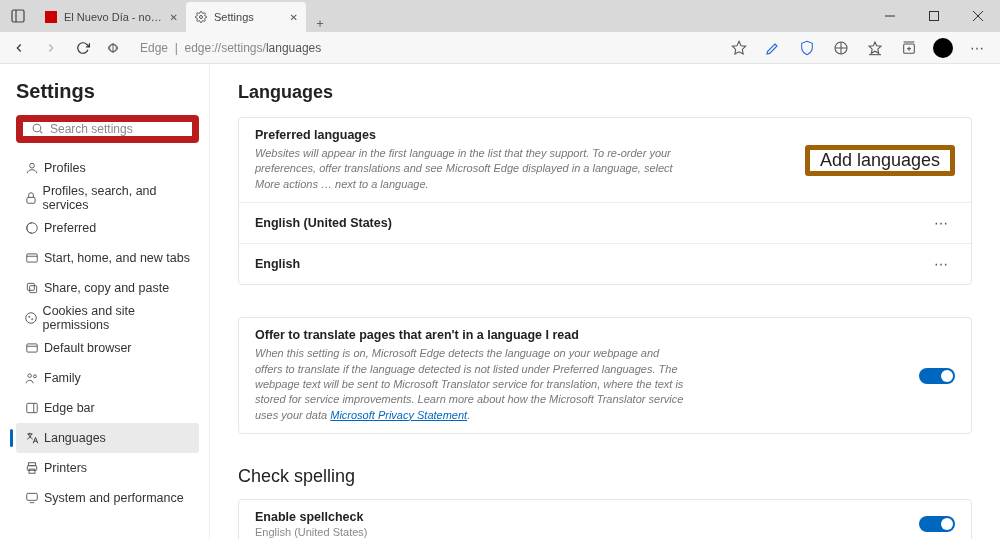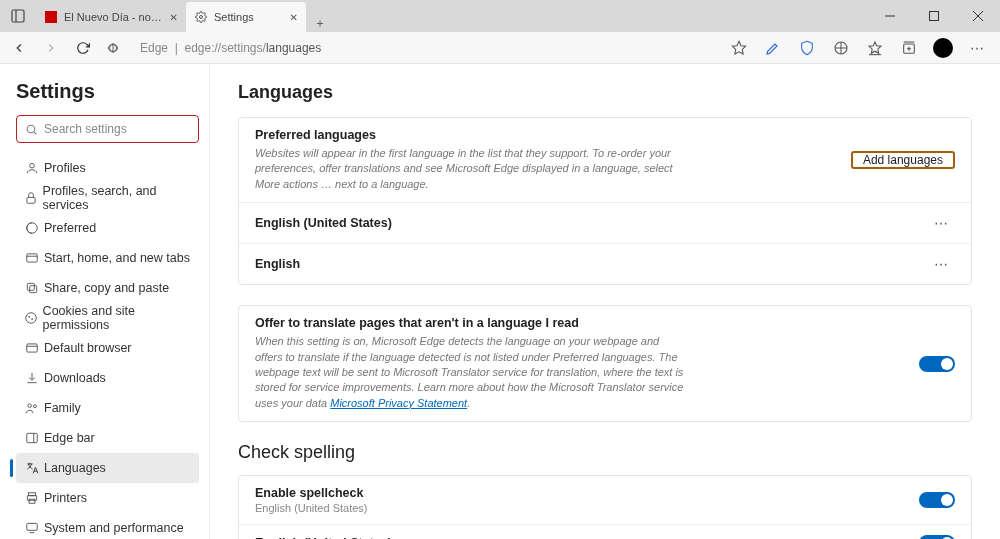--- a/index.html
+++ b/index.html
@@ -29,38 +29,38 @@
 .addr .url-text { color:#888; }
 .addr .url-text .emph { color:#555; }
 .right-icons { display:flex; gap:4px; padding-right:4px; }
 .right-icons .nav-btn svg { width:16px; height:16px; }
 .avatar { width:20px; height:20px; border-radius:50%; background:#000; }
 
 
 .content { display:flex; height: calc(539px - 64px); }
 .sidebar { width: 210px; padding: 16px 10px 16px 16px; border-right: 1px solid #eee; }
 .sidebar h1 { font-size: 20px; font-weight:600; margin-bottom: 12px; color:#222; }
-.search-box { display:flex; align-items:center; border:1px solid #b91c1c; border-radius:4px; height:28px; padding:0 8px; gap:6px; margin-bottom:10px; color:#777; }
+.search-box { display:flex; border:7px solid #b91c1c; border-radius:4px; height:28px; padding:0 8px; gap:6px; margin-bottom:10px; color:#777; }
 .search-box input { border:none; outline:none; font-size:12px; flex:1; background:transparent; color:#333; }
 .search-box input::placeholder { color:#888; }
 .nav-list { list-style:none; }
 .nav-item { display:flex; align-items:center; gap:4px; height:30px; padding:0 8px; font-size:12.5px; color:#333; border-radius:3px; cursor:pointer; }
 .nav-item.active { background:#eaeaea; position:relative; }
 .nav-item.active::before { content:""; position:absolute; left:-6px; top:6px; bottom:6px; width:3px; background:#0067c0; border-radius:2px; }
 .nav-ico { width:16px; height:16px; display:inline-flex; align-items:center; justify-content:center; color:#555; font-size:13px; }
 
 .main { flex:1; padding: 18px 28px; overflow:auto; }
 .page-title { font-size:18px; font-weight:600; margin-bottom:14px; color:#222; }
-.card { border:1px solid #e5e5e5; border-radius:4px; background:#fff; margin-bottom:20px; }
+.card { border:1px solid #e5e5e5; border-radius:4px; background:#fff; margin-bottom:32px; }
 .card-row { padding: 10px 16px; border-top:1px solid #eee; display:flex; justify-content:space-between; align-items:center; gap:16px; }
 .card-row:first-child { border-top:none; }
 .row-title { font-size:12.5px; font-weight:600; color:#222; }
 .row-desc { font-size:11px; color:#777; margin-top:4px; line-height:1.4; max-width:430px;font-style:italic; }
 .row-desc a { color:#0067c0; text-decoration:underline; }
-.btn-outline { border:2px solid #a16207; background:#fff; border-radius:3px; padding:0 10px; font-size:12px; cursor:pointer; color:#222; }
+.btn-outline { border:5px solid #a16207; background:#fff; border-radius:3px; padding:0 10px; font-size:18px; cursor:pointer; color:#222; }
 .more-btn { font-size:14px; color:#555; padding:2px 6px; cursor:pointer; letter-spacing:1px; }
 .toggle { width:36px; height:16px; border-radius:10px; position:relative; cursor:pointer; }
 .toggle.on { background:#0067c0; }
 .toggle .knob { position:absolute; top:2px; width:12px; height:12px; border-radius:50%; }
 .toggle.on .knob { right:2px; background:#fff; }
 .section-title { font-size:18px; font-weight:400; margin:8px 0 12px; color:#222; }
 .sub-desc { font-size:11px; color:#888; margin-top:2px; }
 svg { display:block; }
 </style>
 </head>
@@ -266,30 +266,20 @@
             <svg width="14" height="14" viewBox="0 0 24 24" fill="none" stroke="#555" stroke-width="1.6">
               <rect x="3" y="5" width="18" height="14" rx="2"></rect>
               <line x1="3" y1="9" x2="21" y2="9"></line>
             </svg>
           </span>
           <span>Default browser</span>
         </li>
       <li class="nav-item">
           <span class="nav-ico">
             <svg width="14" height="14" viewBox="0 0 24 24" fill="none" stroke="#555" stroke-width="1.6">
-              <path d="M12 3v12"></path>
-              <polyline points="7 11 12 16 17 11"></polyline>
-              <line x1="4" y1="20" x2="20" y2="20"></line>
-            </svg>
-          </span>
-          <span>Downloads</span>
-        </li>
-      <li class="nav-item">
-          <span class="nav-ico">
-            <svg width="14" height="14" viewBox="0 0 24 24" fill="none" stroke="#555" stroke-width="1.6">
               <circle cx="8" cy="8" r="3"></circle>
               <circle cx="17" cy="9" r="2.5"></circle>
               <path d="M2 21c0-3 3-5 6-5s6 2 6 5"></path>
             </svg>
           </span>
           <span>Family</span>
         </li>
       <li class="nav-item">
           <span class="nav-ico">
             <svg width="14" height="14" viewBox="0 0 24 24" fill="none" stroke="#555" stroke-width="1.6">

